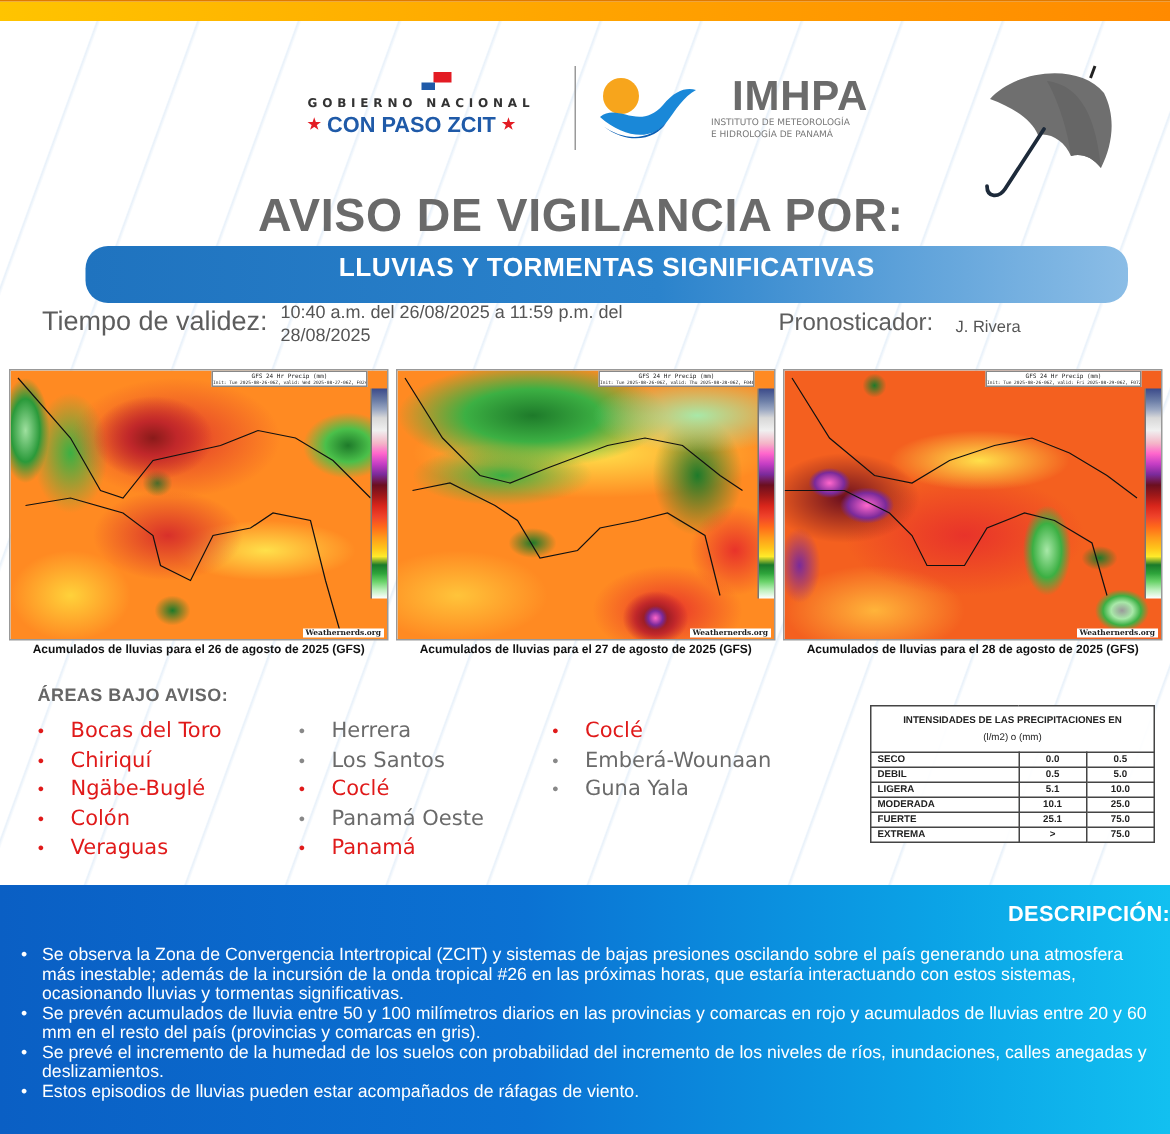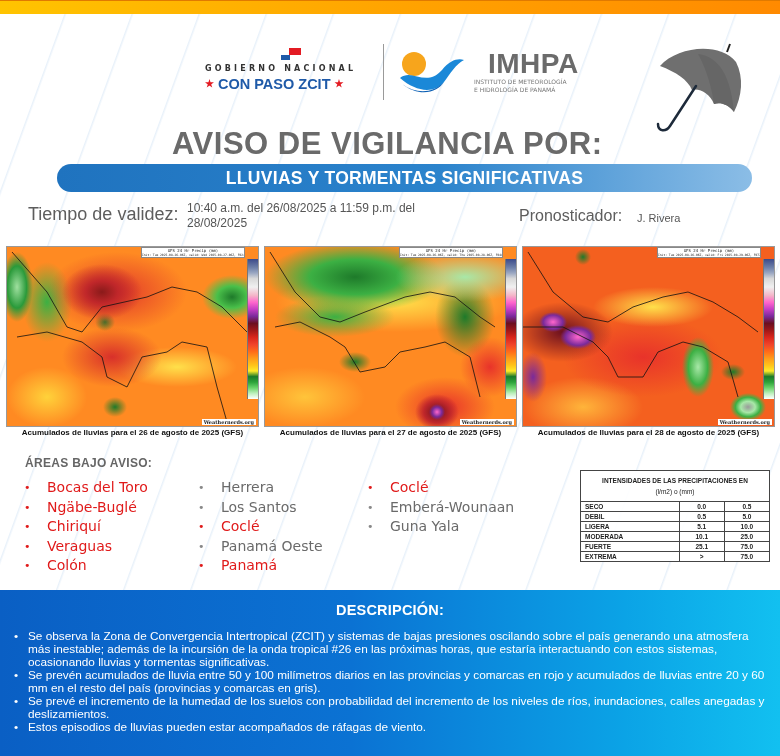--- a/index.html
+++ b/index.html
@@ -30,21 +30,21 @@
   .gov-bottom .star { color: #e31b23; font-size: 10px; vertical-align: 2px; }
   .divider-v { position: absolute; left: 383px; top: 44px; width: 1px; height: 56px; background: #9a9a9a; }
   .imhpa { position: absolute; left: 398px; top: 48px; width: 180px; height: 50px; }
   .imhpa-mark { position: absolute; left: 0; top: 0; width: 68px; height: 48px; }
   .imhpa-name { position: absolute; left: 90px; top: 0; font-family: "Liberation Sans", sans-serif; font-weight: bold; font-size: 28px; color: #6b6b6b; letter-spacing: 0.5px; }
   .imhpa-sub { position: absolute; left: 76px; top: 30px; font-size: 6px; color: #777; line-height: 8px; }
   .umbrella { position: absolute; left: 648px; top: 38px; width: 100px; height: 100px; }
 
   .title { position: absolute; left: 172px; top: 126px; width: 440px; font-family: "Liberation Sans", sans-serif; font-weight: bold; font-size: 31px; color: #6a6a6a; letter-spacing: 0.5px; }
   .subtitle-bar {
-    position: absolute; left: 57px; top: 164px; width: 695px; height: 28px; border-radius: 15px;
+    position: absolute; left: 57px; top: 164px; width: 695px; height: 38px; border-radius: 15px;
     background: linear-gradient(90deg, #1f73bf 0%, #2b83cc 55%, #8bbde6 100%);
   }
   .subtitle { position: absolute; left: 0; top: 0; width: 100%; text-align: center; line-height: 29px; color: #fff; font-family: "Liberation Sans", sans-serif; font-weight: bold; font-size: 17.5px; letter-spacing: 0.3px; }
 
   .validity-label { position: absolute; left: 28px; top: 204px; font-size: 18px; color: #5d5d5d; font-family: "Liberation Sans", sans-serif; }
   .validity-value { position: absolute; left: 187px; top: 201px; width: 290px; font-size: 12px; color: #555; line-height: 15px; font-family: "Liberation Sans", sans-serif; }
   .forecaster-label { position: absolute; left: 519px; top: 207px; font-size: 16px; color: #5d5d5d; font-family: "Liberation Sans", sans-serif; }
   .forecaster-value { position: absolute; left: 637px; top: 212px; font-size: 11px; color: #555; font-family: "Liberation Sans", sans-serif; }
 
   
@@ -70,21 +70,21 @@
   .intensity { position: absolute; left: 580px; top: 470px; width: 190px; border-collapse: collapse; font-family: "Liberation Sans", sans-serif; font-size: 6.5px; font-weight: bold; color: #222; background: rgba(255,255,255,0.9); }
   .intensity th { border: 1px solid #444; font-size: 6.5px; line-height: 11px; padding: 2px 4px; text-align: center; height: 31px; }
   .intensity td { border: 1px solid #444; height: 10px; line-height: 9px; padding: 0 4px; }
   .intensity td.c { text-align: center; }
 
   
   .desc {
     position: absolute; left: 0; top: 590px; width: 780px; height: 166px;
     background: linear-gradient(90deg, #0a5fc4 0%, #0b72d3 45%, #0ba3e6 80%, #12c0f0 100%);
   }
-  .desc-title { position: absolute; left: 0; top: 12px; width: 780px; text-align: center; color: #fff; font-family: "Liberation Sans", sans-serif; font-weight: bold; font-size: 14.5px; letter-spacing: 0.2px; }
+  .desc-title { position: absolute; left: 0; top: 12px; width: 780px; text-align: right; color: #fff; font-family: "Liberation Sans", sans-serif; font-weight: bold; font-size: 14.5px; letter-spacing: 0.2px; }
   .desc-list { position: absolute; left: 12px; top: 40px; width: 762px; list-style: none; }
   .desc-list li { position: relative; padding-left: 16px; color: #fff; font-family: "Liberation Sans", sans-serif; font-size: 11.8px; line-height: 13px; }
   .desc-list li::before { content: "•"; position: absolute; left: 2px; top: 0; }
 </style>
 </head>
 <body>
 
 <div class="top-bar"></div>
 <div class="bg-rain"></div>
 
@@ -211,24 +211,24 @@
     <div style="font-size:3px;white-space:nowrap;overflow:hidden;">Init: Tue 2025-08-26-06Z, valid: Fri 2025-08-29-06Z, F072 h</div>
   </div>
   <div class="legend"></div>
   <div class="credit">Weathernerds.org</div>
 </div>
 <div class="map-caption" style="left:522px;width:253px;">Acumulados de lluvias para el 28 de agosto de 2025 (GFS)</div>
 
 <div class="areas-title">ÁREAS BAJO AVISO:</div>
 <ul class="areas-col" style="left:24px;">
   <li class="red">Bocas del Toro</li>
+  <li class="red">Chiriquí</li>
   <li class="red">Ngäbe-Buglé</li>
-  <li class="red">Chiriquí</li>
+  <li class="red">Colón</li>
   <li class="red">Veraguas</li>
-  <li class="red">Colón</li>
 </ul>
 <ul class="areas-col" style="left:198px;">
   <li class="gray">Herrera</li>
   <li class="gray">Los Santos</li>
   <li class="red">Coclé</li>
   <li class="gray">Panamá Oeste</li>
   <li class="red">Panamá</li>
 </ul>
 <ul class="areas-col" style="left:367px;">
   <li class="red">Coclé</li>

